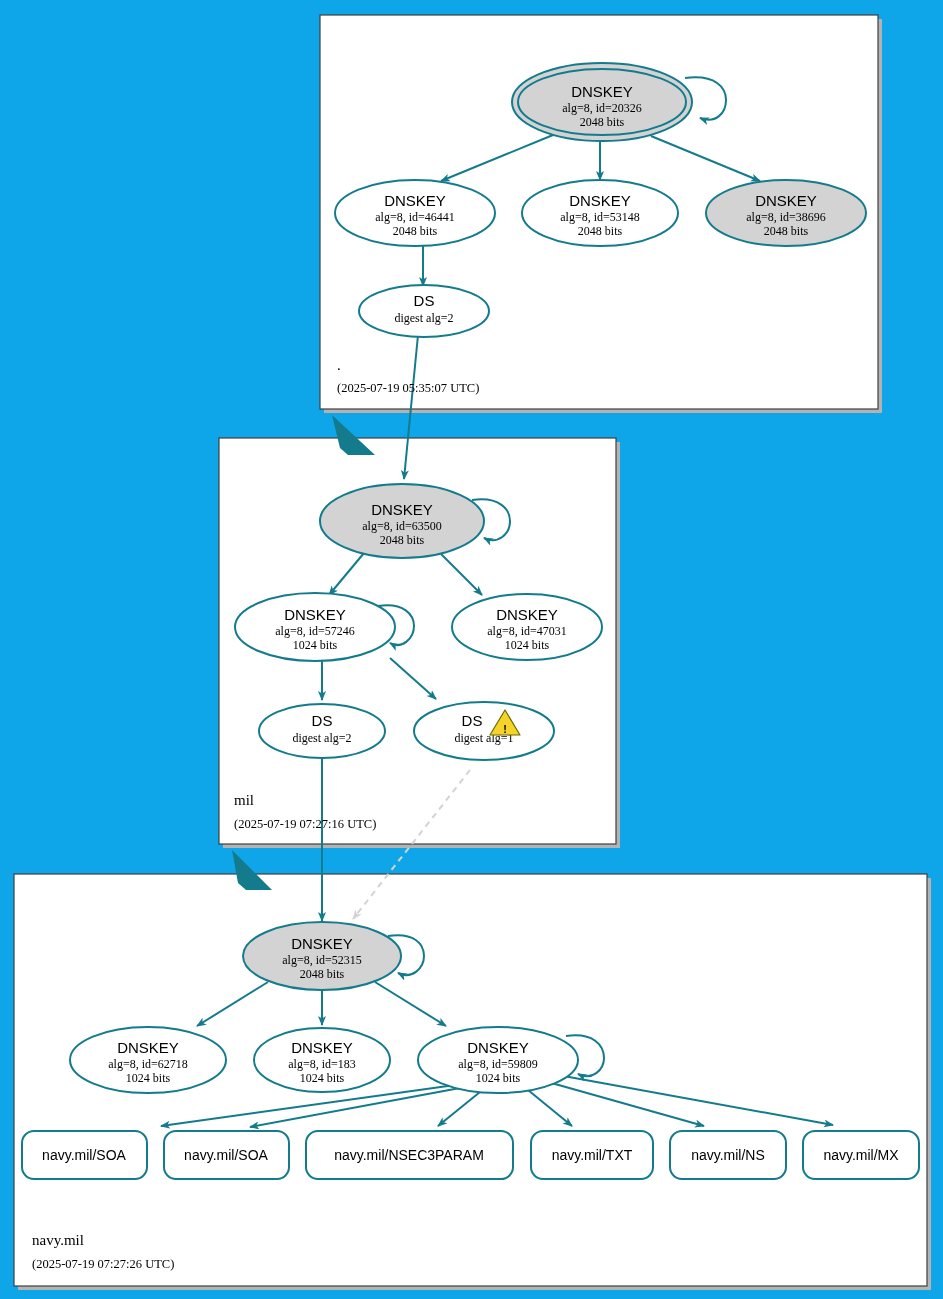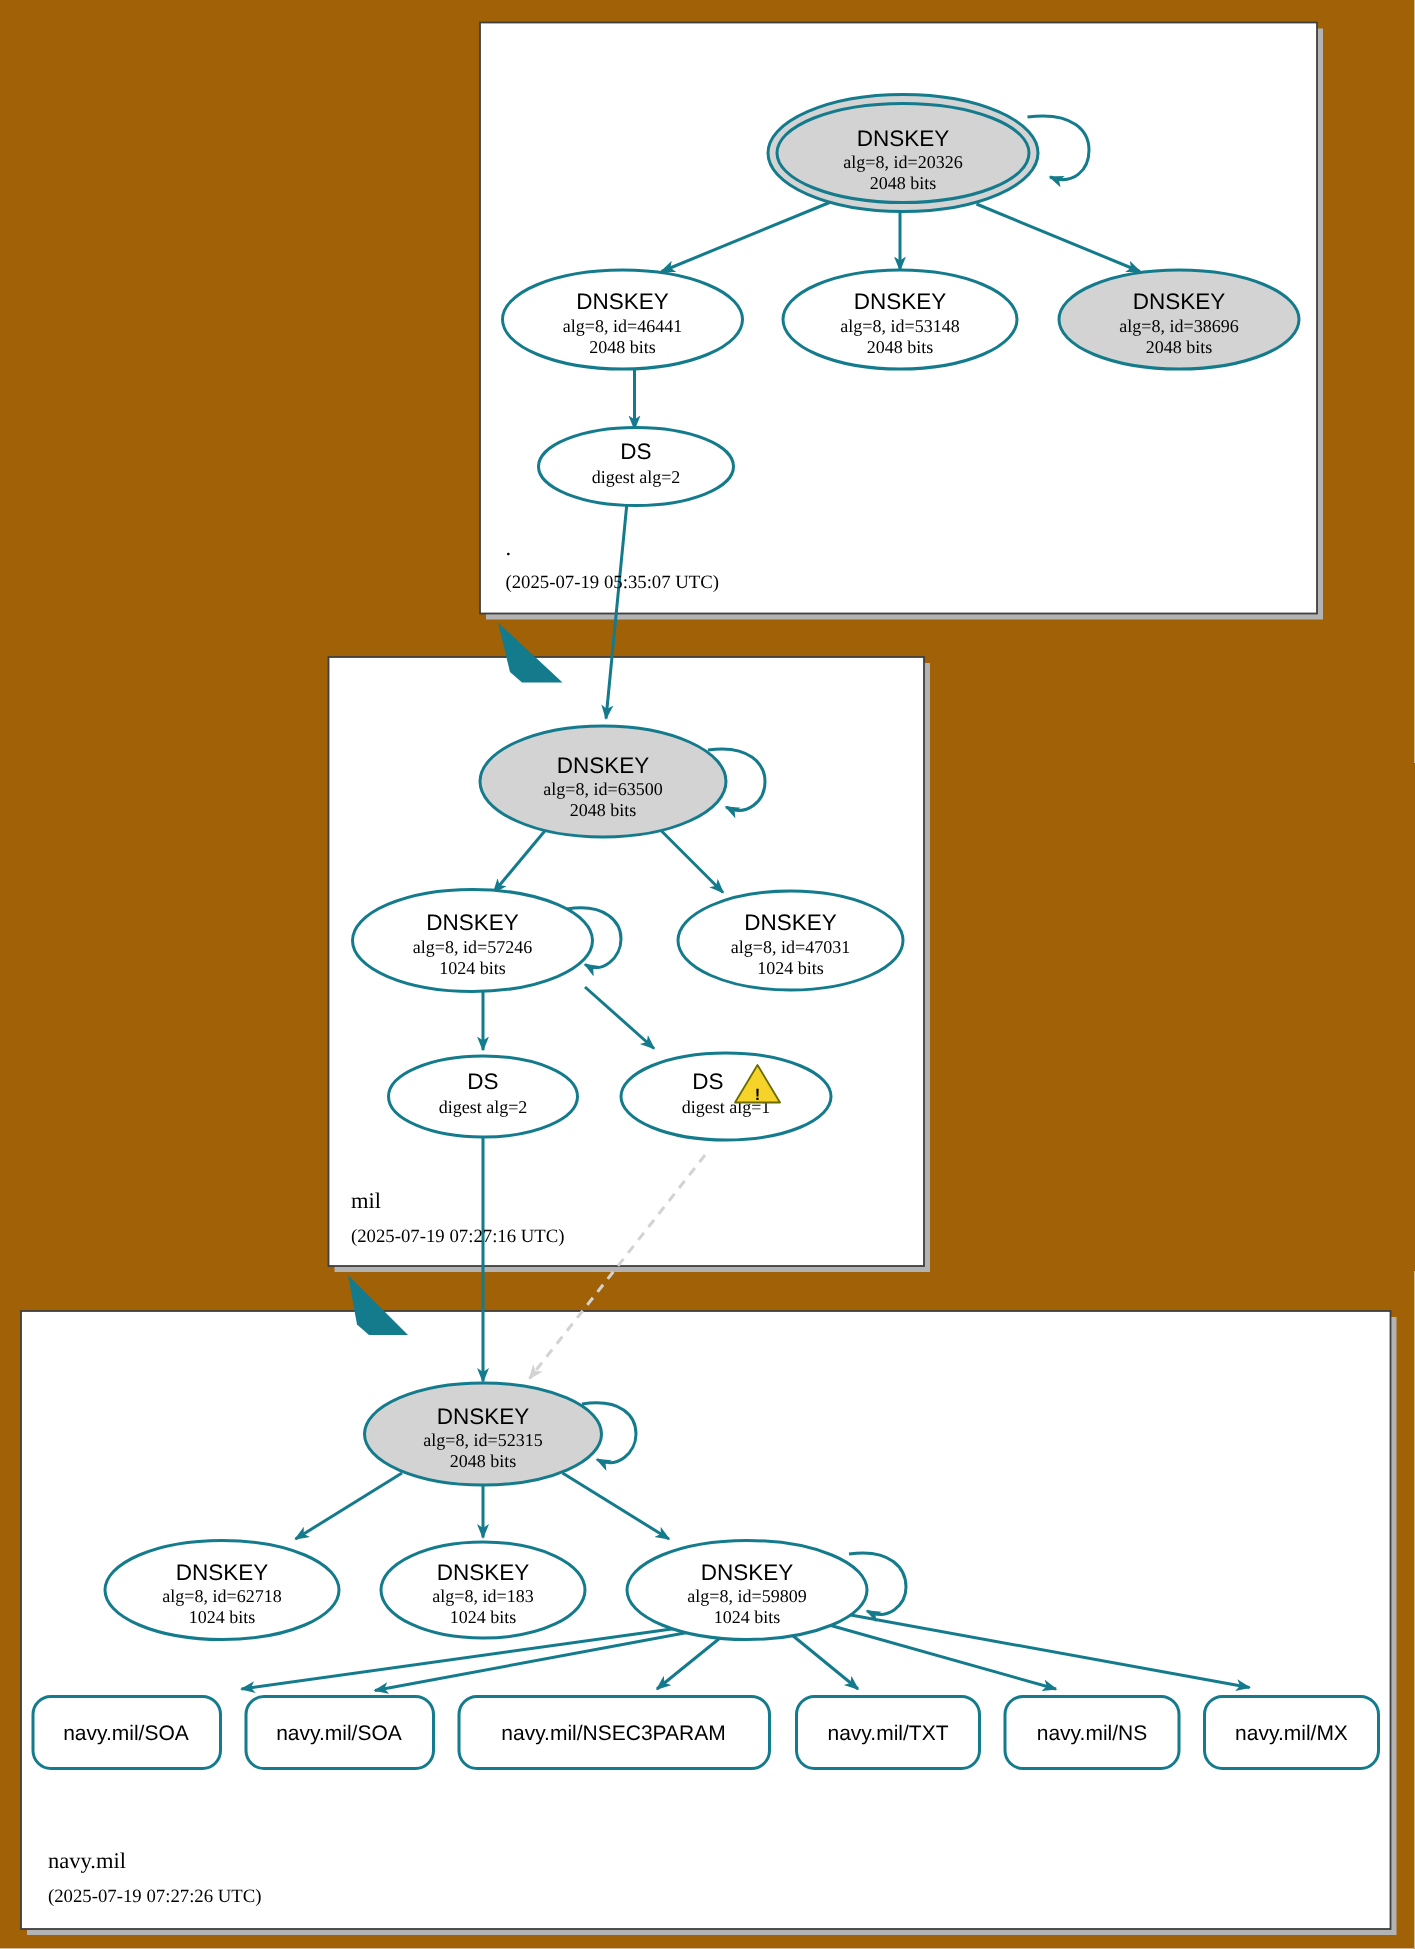--- a/index.html
+++ b/index.html
@@ -7,21 +7,21 @@
     padding: 0;
     background: #ffffff;
   }
   body {
     font-family: "Liberation Sans", sans-serif;
   }
   #canvas {
     position: relative;
     width: 943px;
     height: 1299px;
-    background: #a16207;
+    background: #0ea5e9;
     overflow: hidden;
   }
   svg#graph {
     position: absolute;
     left: 0;
     top: 0;
     width: 943px;
     height: 1299px;
   }
   .zone-box {

